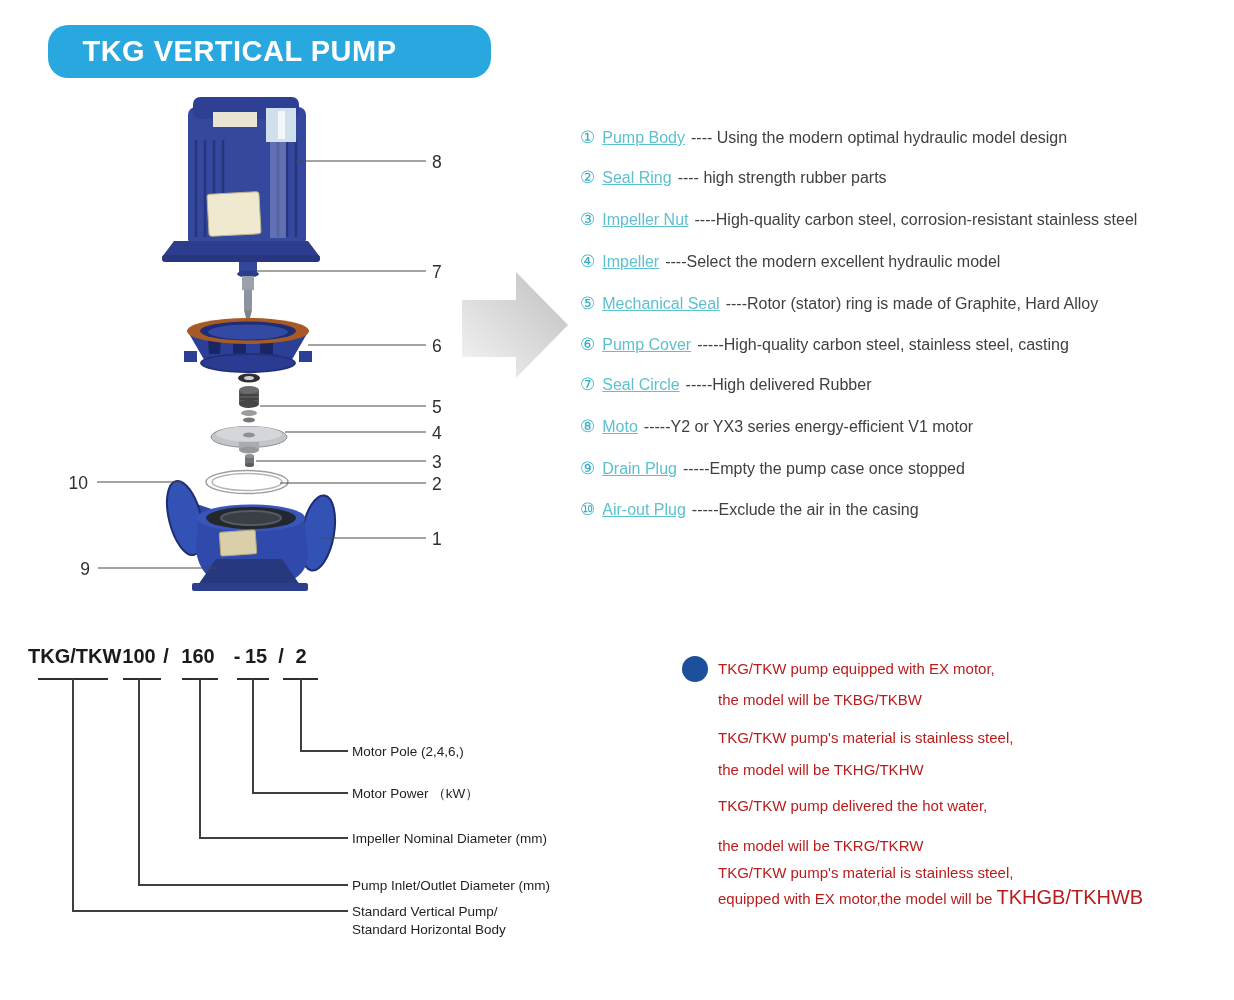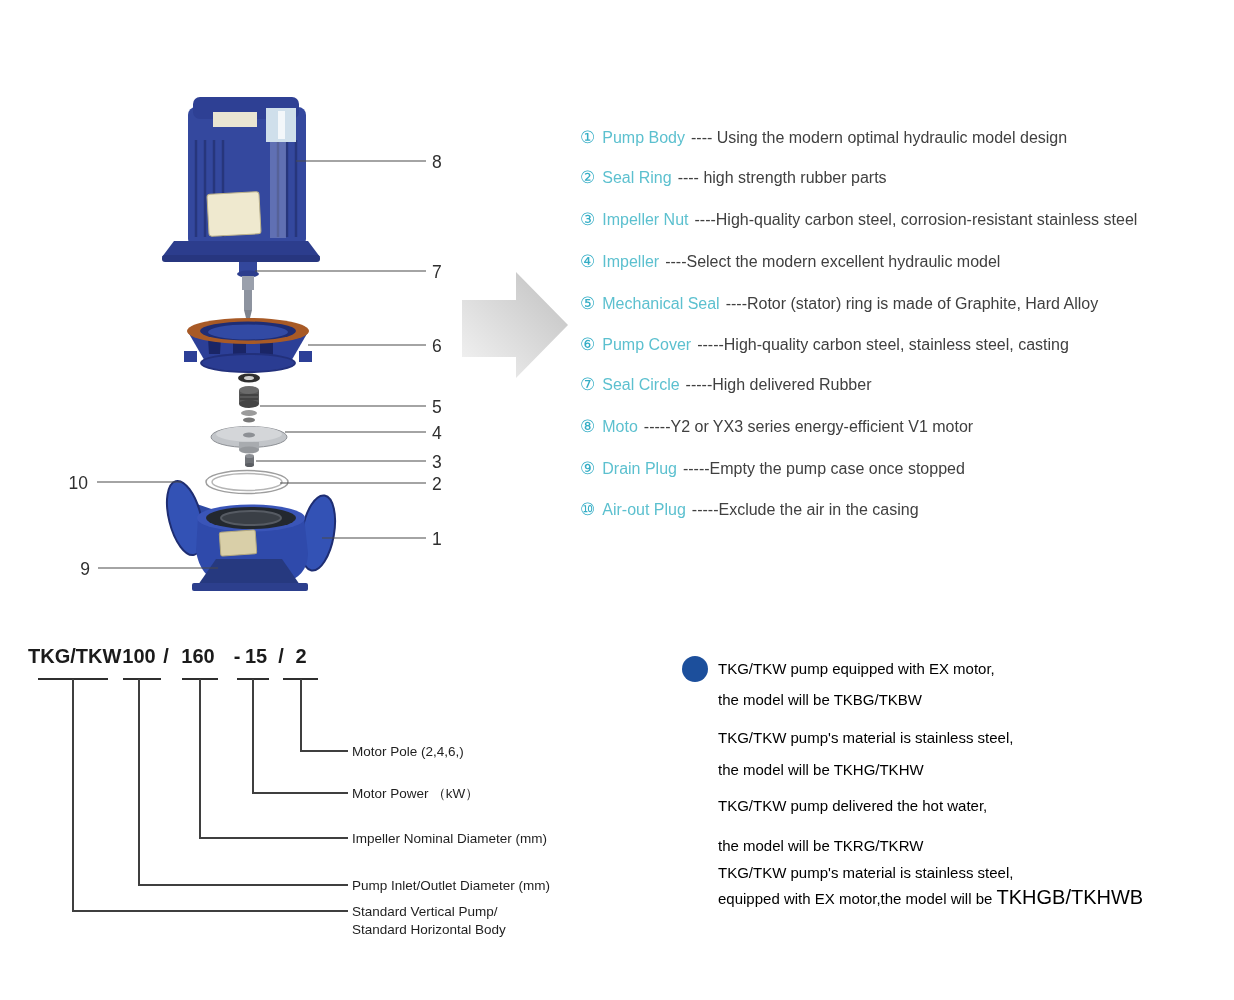--- a/index.html
+++ b/index.html
@@ -11,41 +11,44 @@
           border-radius:20px;display:flex;align-items:center;justify-content:center;padding-right:60px;box-sizing:border-box;}
   .banner span{color:#ffffff;font-size:29px;font-weight:bold;letter-spacing:.5px;}
 
   
   .illustration{position:absolute;left:20px;top:85px;}
   .illustration text{font-family:"Liberation Sans", sans-serif;font-size:17.5px;fill:#2f2f2f;}
 
   
   .part-item{position:absolute;left:580px;white-space:nowrap;line-height:22px;}
   .pnum{color:#35aec6;font-size:17px;margin-right:7px;}
-  .pname{color:#5cc0cf;font-size:16px;margin-right:6px;}
+  .pname{color:#5cc0cf;font-size:16px;margin-right:6px;text-decoration:underline;}
   .pdesc{color:#404040;font-size:16px;}
 
   
   .mtoken{position:absolute;width:90px;text-align:center;font-size:20px;font-weight:bold;color:#1b1b1b;top:645px;}
   .uline{position:absolute;height:2px;background:#2f2f2f;top:678px;}
   .vline{position:absolute;width:2px;background:#3f3f3f;}
   .hline{position:absolute;height:2px;background:#3f3f3f;}
   .mlabel{position:absolute;left:352px;font-size:13.5px;color:#1f1f1f;white-space:nowrap;line-height:18px;}
 
   
   .bullet{position:absolute;left:682px;top:656px;width:26px;height:26px;border-radius:50%;background:#1c4f9c;}
-  .note-line{position:absolute;left:718px;font-size:15px;color:#000000;white-space:nowrap;}
+  .note-line{position:absolute;left:718px;font-size:15px;color:#b91c1c;white-space:nowrap;}
   .note-line b{font-weight:normal;}
   .note-line.big b{font-size:20px;}
 </style>
 </head>
 <body>
 
 <div class="page">
 
+  <div class="banner">
+    <span>TKG VERTICAL PUMP</span>
+  </div>
 
   <svg class="illustration" width="560" height="520" viewBox="0 0 560 520">
     <defs>
       <linearGradient id="arrowGrad" x1="0" y1="1" x2="1" y2="0">
         <stop offset="0" stop-color="#f4f4f4"></stop>
         <stop offset="1" stop-color="#bfbfbf"></stop>
       </linearGradient>
     </defs>
 
     <g>

